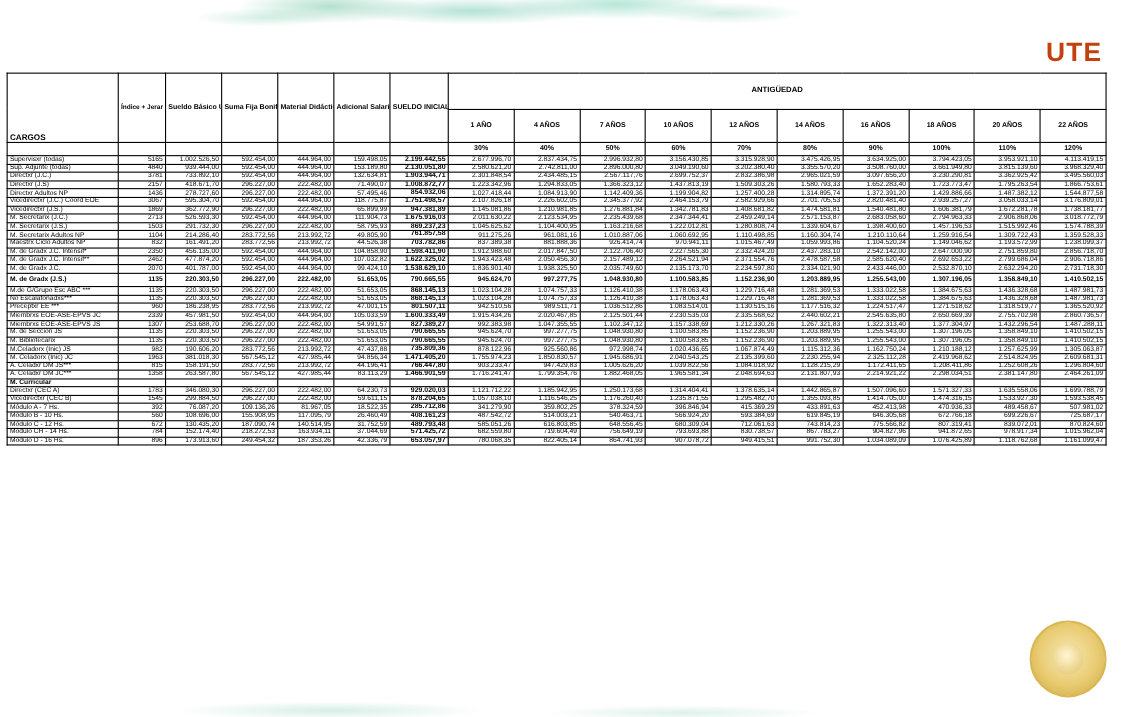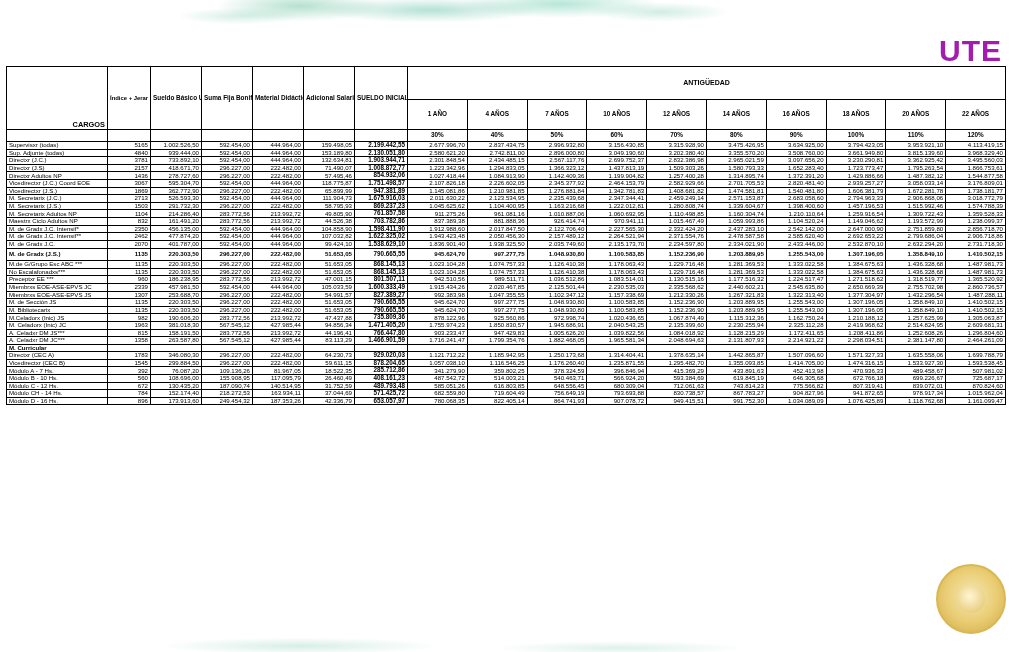--- a/index.html
+++ b/index.html
@@ -26,21 +26,21 @@
   }
   .deco-bottom{
     position:absolute;bottom:0;left:0;width:1024px;height:26px;
     background:
       radial-gradient(ellipse 200px 12px at 300px 20px, rgba(120,200,170,.30), rgba(120,200,170,0) 70%),
       radial-gradient(ellipse 180px 10px at 620px 22px, rgba(120,200,170,.25), rgba(120,200,170,0) 70%);
   }
   .logo{
     position:absolute;top:34px;right:22px;
     font-family:"Liberation Sans", sans-serif;
-    font-size:30px;font-weight:bold;color:#a21caf;
+    font-size:24px;font-weight:bold;color:#c2410c;
     letter-spacing:1px;
   }
   .seal{
     position:absolute;right:18px;bottom:18px;
     width:66px;height:66px;border-radius:50%;
     background:radial-gradient(circle at 50% 45%, #f7e7b0 0%, #e8c96a 55%, #caa23c 100%);
     border:2px solid #d9b44a;
     opacity:.95;
   }
   .seal:after{
@@ -71,21 +71,21 @@
     padding:0 2px;
     line-height:1.05;
     vertical-align:middle;
     white-space:nowrap;
     overflow:hidden;
   }
   thead th{
     font-size:6.4px;font-weight:bold;text-align:center;
     background:#ffffff;
   }
-  th.hdr-cargos{width:96px;height:62px;text-align:right;vertical-align:bottom;font-size:7.4px;}
+  th.hdr-cargos{width:96px;height:62px;text-align:left;vertical-align:bottom;font-size:7.4px;}
   th.hdr-sm{width:38px;font-size:5.9px;}
   th.hdr-col{width:46px;}
   th.hdr-ini{width:48px;}
   th.hdr-ant{font-size:7px;}
   .pctrow th{font-size:6.4px;font-weight:bold;text-align:center;height:11px;}
   td.cargo{text-align:left;font-size:6.1px;}
   td.num{text-align:right;font-size:6.1px;}
   td.ini{text-align:right;font-weight:bold;font-size:6.3px;}
   tr.bold td{font-weight:bold;}
   tr.section td{font-weight:bold;text-align:left;}

